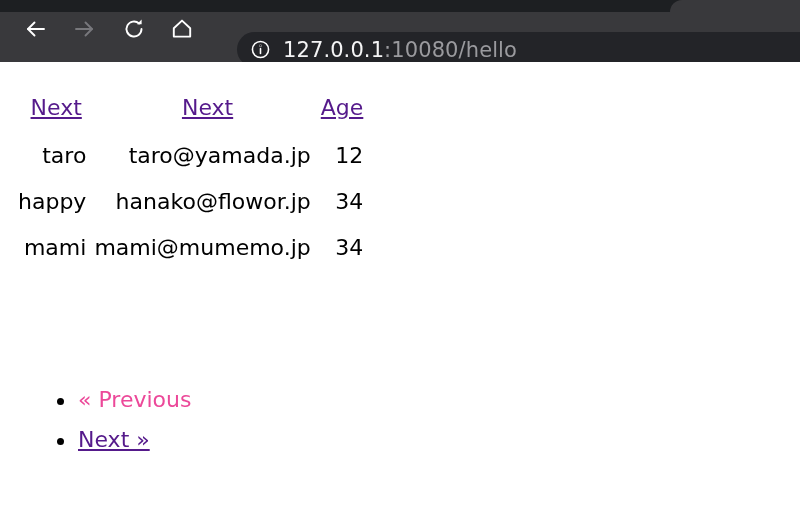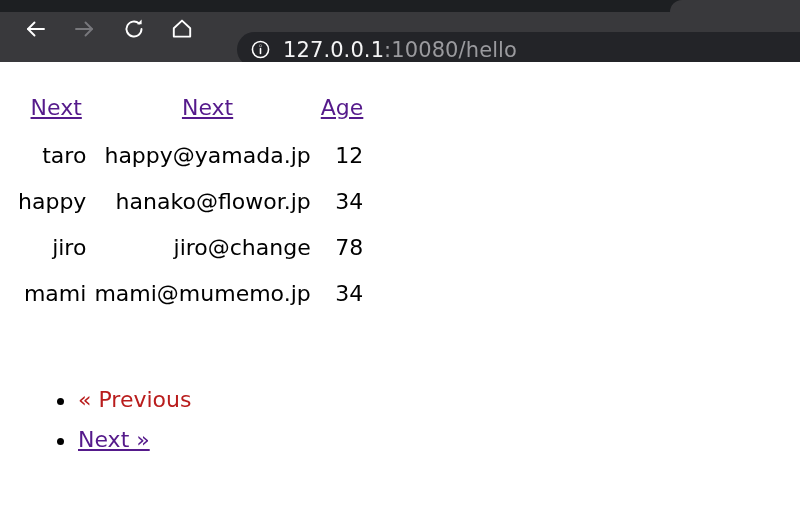--- a/index.html
+++ b/index.html
@@ -152,21 +152,21 @@
   #pager li::before {
     content: "";
     position: absolute;
     left: -21px;
     top: 18px;
     width: 7px;
     height: 7px;
     border-radius: 50%;
     background: #000000;
   }
-  .pager-disabled { color: #b91c1c; }
+  .pager-disabled { color: #ec4899; }
 </style>
 </head>
 <body>
 
 <div id="browser-chrome">
 
   <div id="tabstrip">
     <div id="tabstrip-tab"></div>
   </div>
 
@@ -233,32 +233,27 @@
           <a class="link">Next</a>
         </th>
         <th>
           <a class="link">Age</a>
         </th>
       </tr>
     </thead>
     <tbody>
       <tr>
         <td class="col-name">taro</td>
-        <td class="col-mail">happy@yamada.jp</td>
+        <td class="col-mail">taro@yamada.jp</td>
         <td class="col-age">12</td>
       </tr>
       <tr>
         <td class="col-name">happy</td>
         <td class="col-mail">hanako@flowor.jp</td>
         <td class="col-age">34</td>
-      </tr>
-      <tr>
-        <td class="col-name">jiro</td>
-        <td class="col-mail">jiro@change</td>
-        <td class="col-age">78</td>
       </tr>
       <tr>
         <td class="col-name">mami</td>
         <td class="col-mail">mami@mumemo.jp</td>
         <td class="col-age">34</td>
       </tr>
     </tbody>
   </table>
 
   <ul id="pager">

